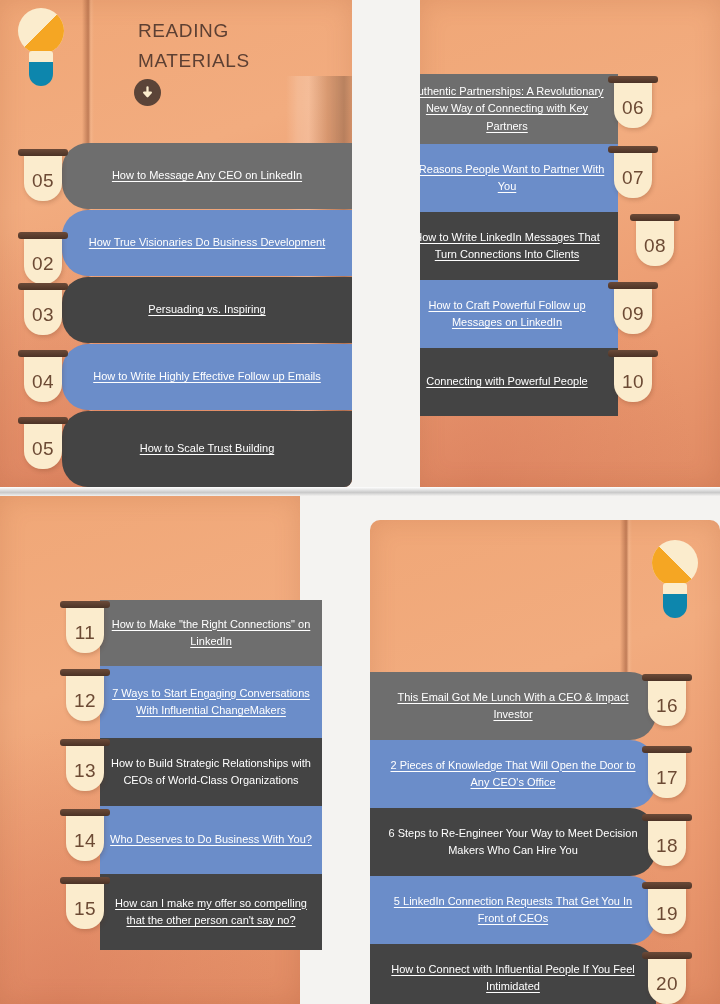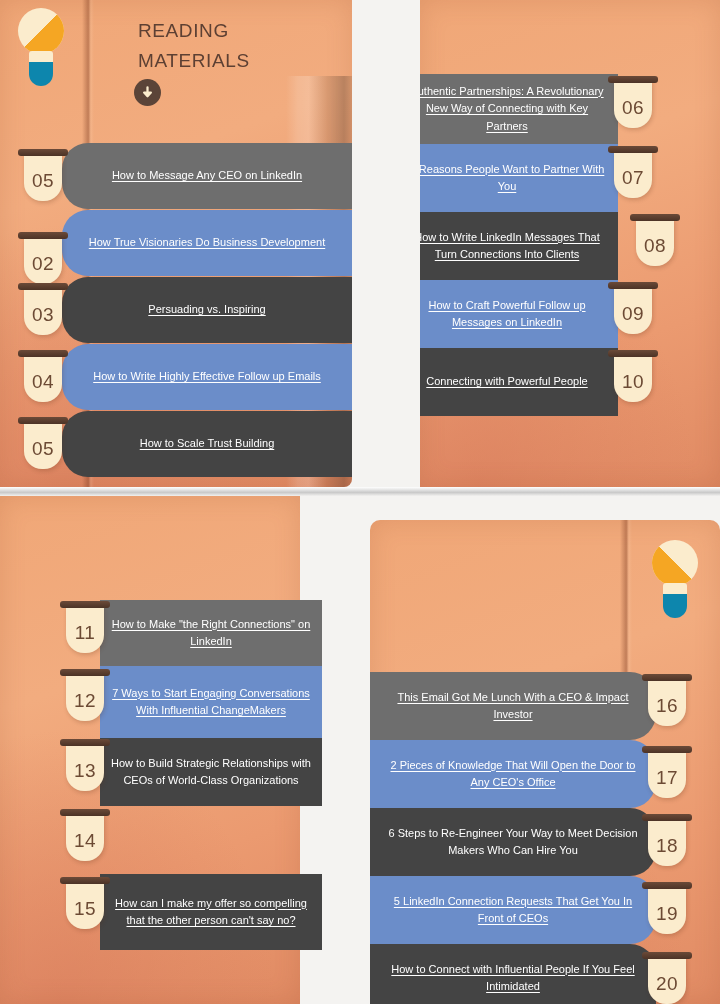--- a/index.html
+++ b/index.html
@@ -179,21 +179,21 @@
 
     <div class="item" style="left:62px;top:344px;width:290px;height:66px;">
       <div class="item-bar" style="background:#6b8dc9;border-radius:26px 0 0 26px;"></div>
       <div class="item-txt">How to Write Highly Effective Follow up Emails</div>
     </div>
     <div class="tag" style="left:24px;top:354px;">
       <div class="rod"></div>
       <span>04</span>
     </div>
 
-    <div class="item" style="left:62px;top:411px;width:290px;height:66px;justify-content:center;">
+    <div class="item" style="left:62px;top:411px;width:290px;height:76px;justify-content:center;">
       <div class="item-bar" style="background:#444444;border-radius:26px 0 0 26px;"></div>
       <div class="item-txt">How to Scale Trust Building</div>
     </div>
     <div class="tag" style="left:24px;top:421px;">
       <div class="rod"></div>
       <span>05</span>
     </div>
   </div>
 
   <div class="page" style="left:420px;top:0;width:300px;height:487px;">
@@ -273,20 +273,24 @@
 
   <div class="item" style="left:100px;top:738px;width:222px;height:68px;">
     <div class="item-bar" style="background:#444444;"></div>
     <div class="item-txt nounder">How to Build Strategic Relationships with CEOs of World-Class Organizations</div>
   </div>
   <div class="tag" style="left:66px;top:743px;">
     <div class="rod"></div>
     <span>13</span>
   </div>
 
+  <div class="item" style="left:100px;top:806px;width:222px;height:68px;">
+    <div class="item-bar" style="background:#6b8dc9;"></div>
+    <div class="item-txt">Who Deserves to Do Business With You?</div>
+  </div>
   <div class="tag" style="left:66px;top:813px;">
     <div class="rod"></div>
     <span>14</span>
   </div>
 
   <div class="item" style="left:100px;top:874px;width:222px;height:76px;">
     <div class="item-bar" style="background:#444444;"></div>
     <div class="item-txt">How can I make my offer so compelling that the other person can't say no?</div>
   </div>
   <div class="tag" style="left:66px;top:881px;">

